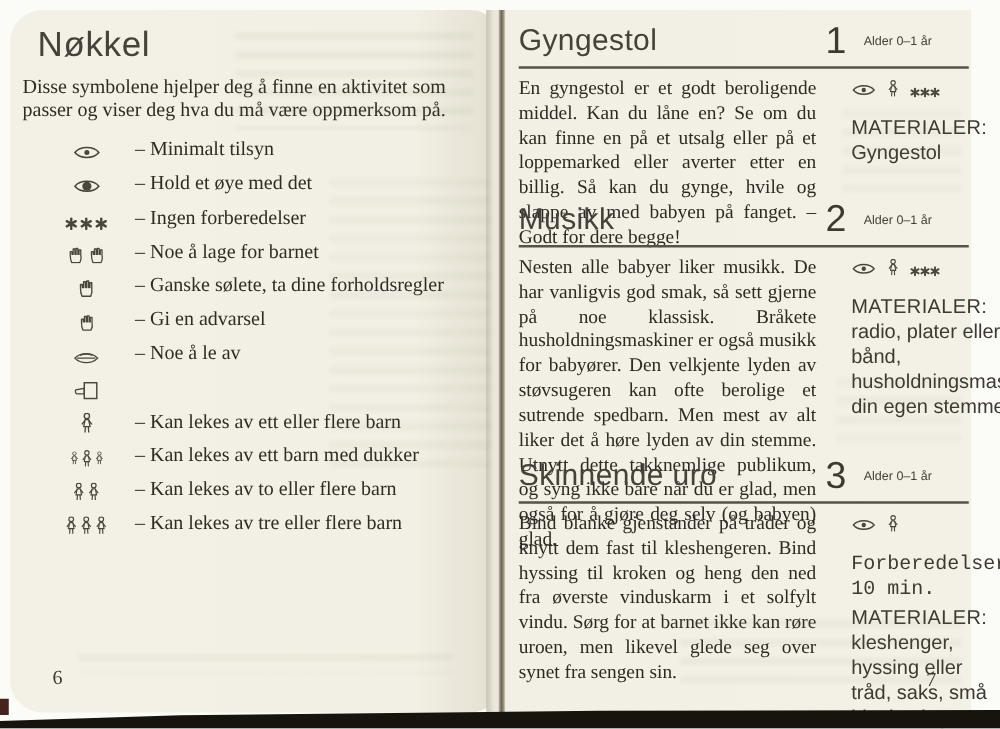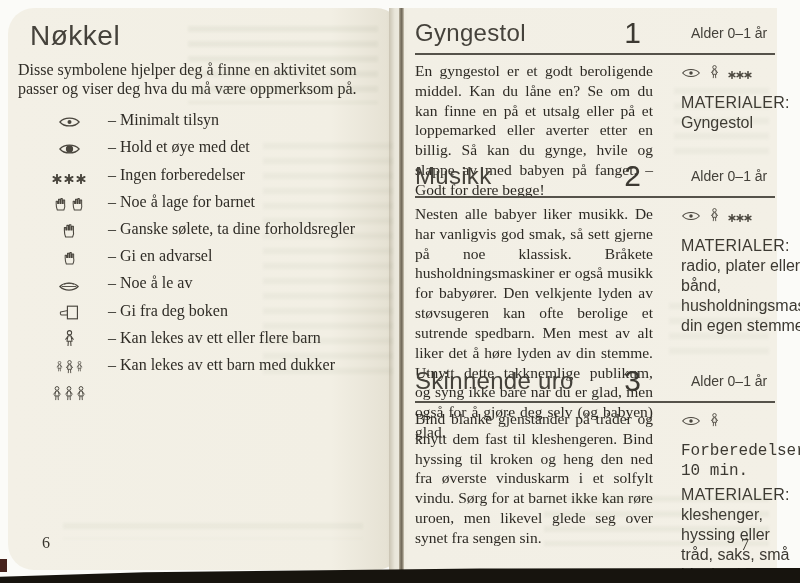--- a/index.html
+++ b/index.html
@@ -60,21 +60,21 @@
   .sec-title{
     font-family:"Liberation Sans", sans-serif;
     font-size:24px;font-weight:400;color:#45423b;flex:1;letter-spacing:.3px;
   }
   .sec-num{
     font-family:"Liberation Sans", sans-serif;
     font-size:30px;font-weight:400;color:#3c3932;margin-right:14px;line-height:1;
   }
   .sec-age{
     font-family:"Liberation Sans", sans-serif;
-    font-size:14px;color:#44413a;width:84px;margin-left:36px;
+    font-size:10px;color:#44413a;width:84px;
   }
   .sec-rule{border:none;border-top:2.5px solid #55524a;margin:5px 0 6px 0;}
   .sec-cols{display:flex;gap:28px;}
   .sec-body{
     width:238px;flex:0 0 238px;
     font-size:15.5px;line-height:1.28;text-align:justify;color:#2d2a24;
   }
   .sec-side{
     flex:1;font-family:"Liberation Sans", sans-serif;
     font-size:16px;line-height:1.25;color:#3c3932;padding-top:3px;
@@ -201,21 +201,20 @@
           </svg>
         </span>
       <span class="legend-label">– Noe å le av</span>
     </div>
     <div class="legend-row">
       <span class="legend-icon">
           <svg width="20" height="15">
             <use href="#sym-book-hand"></use>
           </svg>
         </span>
-      <span class="legend-label">– Gi fra deg boken</span>
     </div>
     <div class="legend-row">
       <span class="legend-icon">
           <svg width="11" height="17">
             <use href="#sym-child"></use>
           </svg>
         </span>
       <span class="legend-label">– Kan lekes av ett eller flere barn</span>
     </div>
     <div class="legend-row">
@@ -233,24 +232,36 @@
       <span class="legend-label">– Kan lekes av ett barn med dukker</span>
     </div>
     <div class="legend-row">
       <span class="legend-icon">
         <svg width="10" height="15">
             <use href="#sym-child"></use>
           </svg>
           <svg width="10" height="15">
             <use href="#sym-child"></use>
           </svg>
+      </span>
+      <span class="legend-label">– Kan lekes av to eller flere barn</span>
+    </div>
+    <div class="legend-row">
+      <span class="legend-icon">
+        <svg width="10" height="15">
+            <use href="#sym-child"></use>
+          </svg>
           <svg width="10" height="15">
             <use href="#sym-child"></use>
           </svg>
-      </span>
+          <svg width="10" height="15">
+            <use href="#sym-child"></use>
+          </svg>
+      </span>
+      <span class="legend-label">– Kan lekes av tre eller flere barn</span>
     </div>
   </div>
 
   <div class="pagenum pagenum-left">6</div>
 
   <div class="ghost" style="left:180px;top:18px;width:190px;height:78px;"></div>
   <div class="ghost" style="left:255px;top:135px;width:130px;height:235px;opacity:.4;"></div>
   <div class="ghost" style="left:55px;top:515px;width:300px;height:16px;opacity:.45;"></div>
 </div>
 

